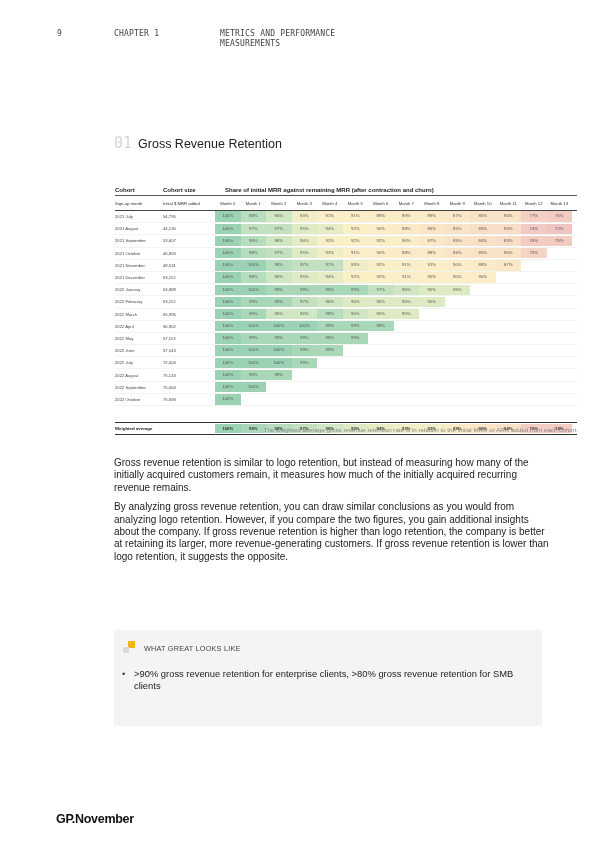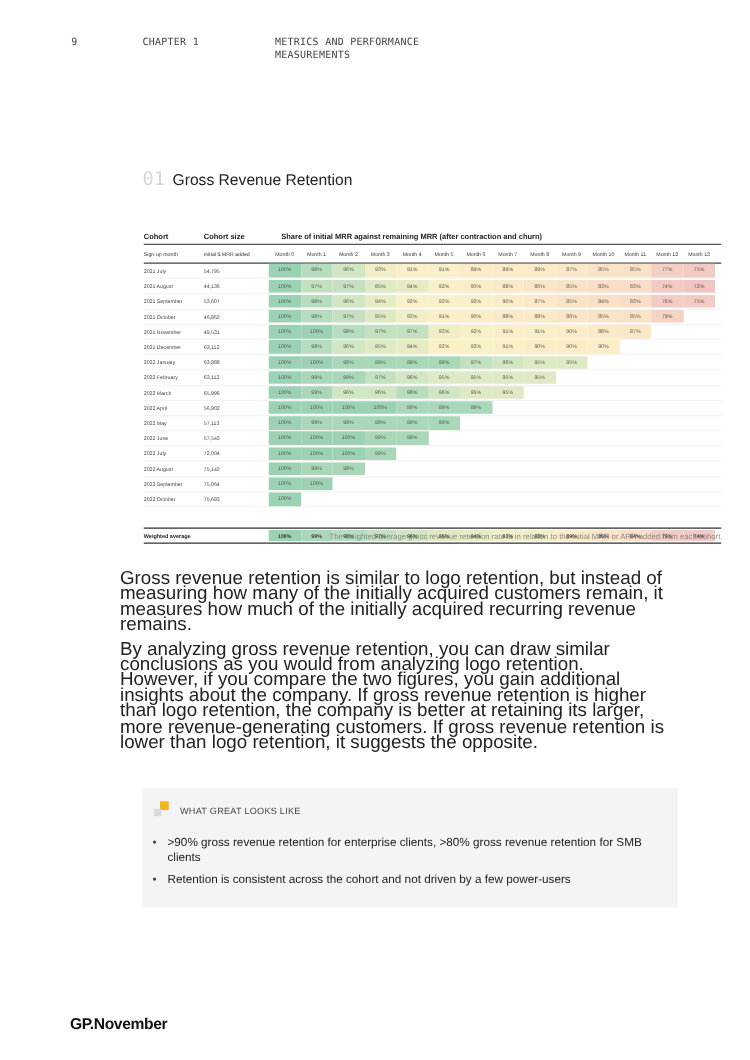--- a/index.html
+++ b/index.html
@@ -19,21 +19,21 @@
   .col-cohort { width:48px; padding-left:0px; }
   .col-size { width:52px; line-height:5px; }
   .cells { display:flex; }
   .cell { width:25.5px; text-align:center; font-size:4.2px; }
   .row { display:flex; height:11.2px; align-items:center; font-size:4.2px; color:#444; border-bottom:0.5px solid #f3f3f3; }
   .row .cell { height:10.4px; line-height:10.4px; color:#555; }
   .gap { height:16px; }
   .wavg { display:flex; height:11px; align-items:center; border-top:1.3px solid #333; border-bottom:1.3px solid #333; font-size:4.4px; font-weight:bold; }
   .wavg .cell { height:9px; line-height:9px; color:#333; }
   .note { position:absolute; top:426px; right:22px; font-size:6.2px; color:#888; }
-  .body-text { position:absolute; top:457px; left:96px; width:436px; font-size:15px; line-height:12.4px; color:#222; }
+  .body-text { position:absolute; top:457px; left:114px; width:436px; font-size:10px; line-height:12.4px; color:#222; }
   .body-text p { margin:0 0 7px 0; }
   .callout { position:absolute; top:630px; left:114px; width:428px; height:96px; background:#f4f4f4; }
   .callout .icon { position:absolute; left:9px; top:11px; width:12px; height:12px; }
   .callout .icon .sq1 { position:absolute; left:5px; top:0; width:7px; height:7px; background:#f2b417; }
   .callout .icon .sq2 { position:absolute; left:0; top:6px; width:6px; height:6px; background:#d9d9d9; }
   .callout .ctitle { position:absolute; left:30px; top:14px; font-size:7.3px; color:#444; letter-spacing:0.2px; }
   .callout ul { position:absolute; left:6px; top:38px; margin:0; padding:0 0 0 10px; width:400px; font-size:9.4px; line-height:11.8px; color:#222; list-style:none; }
   .callout li { position:relative; margin-bottom:5px; padding-left:4px; }
   .callout li::before { content:"•"; position:absolute; left:-8px; color:#444; }
   .logo { position:absolute; top:812px; left:56px; font-size:12.5px; font-weight:bold; color:#111; letter-spacing:-0.3px; }
@@ -341,17 +341,16 @@
 </div>
 
 <div class="callout">
   <div class="icon">
       <div class="sq1"></div>
       <div class="sq2"></div>
     </div>
   <div class="ctitle">WHAT GREAT LOOKS LIKE</div>
   <ul>
     <li>&gt;90% gross revenue retention for enterprise clients, &gt;80% gross revenue retention for SMB clients</li>
-    <li>Retention is consistent across the cohort and not driven by a few power-users</li>
   </ul>
 </div>
 
 <div class="logo">GP.November</div>
 
 </body></html>

